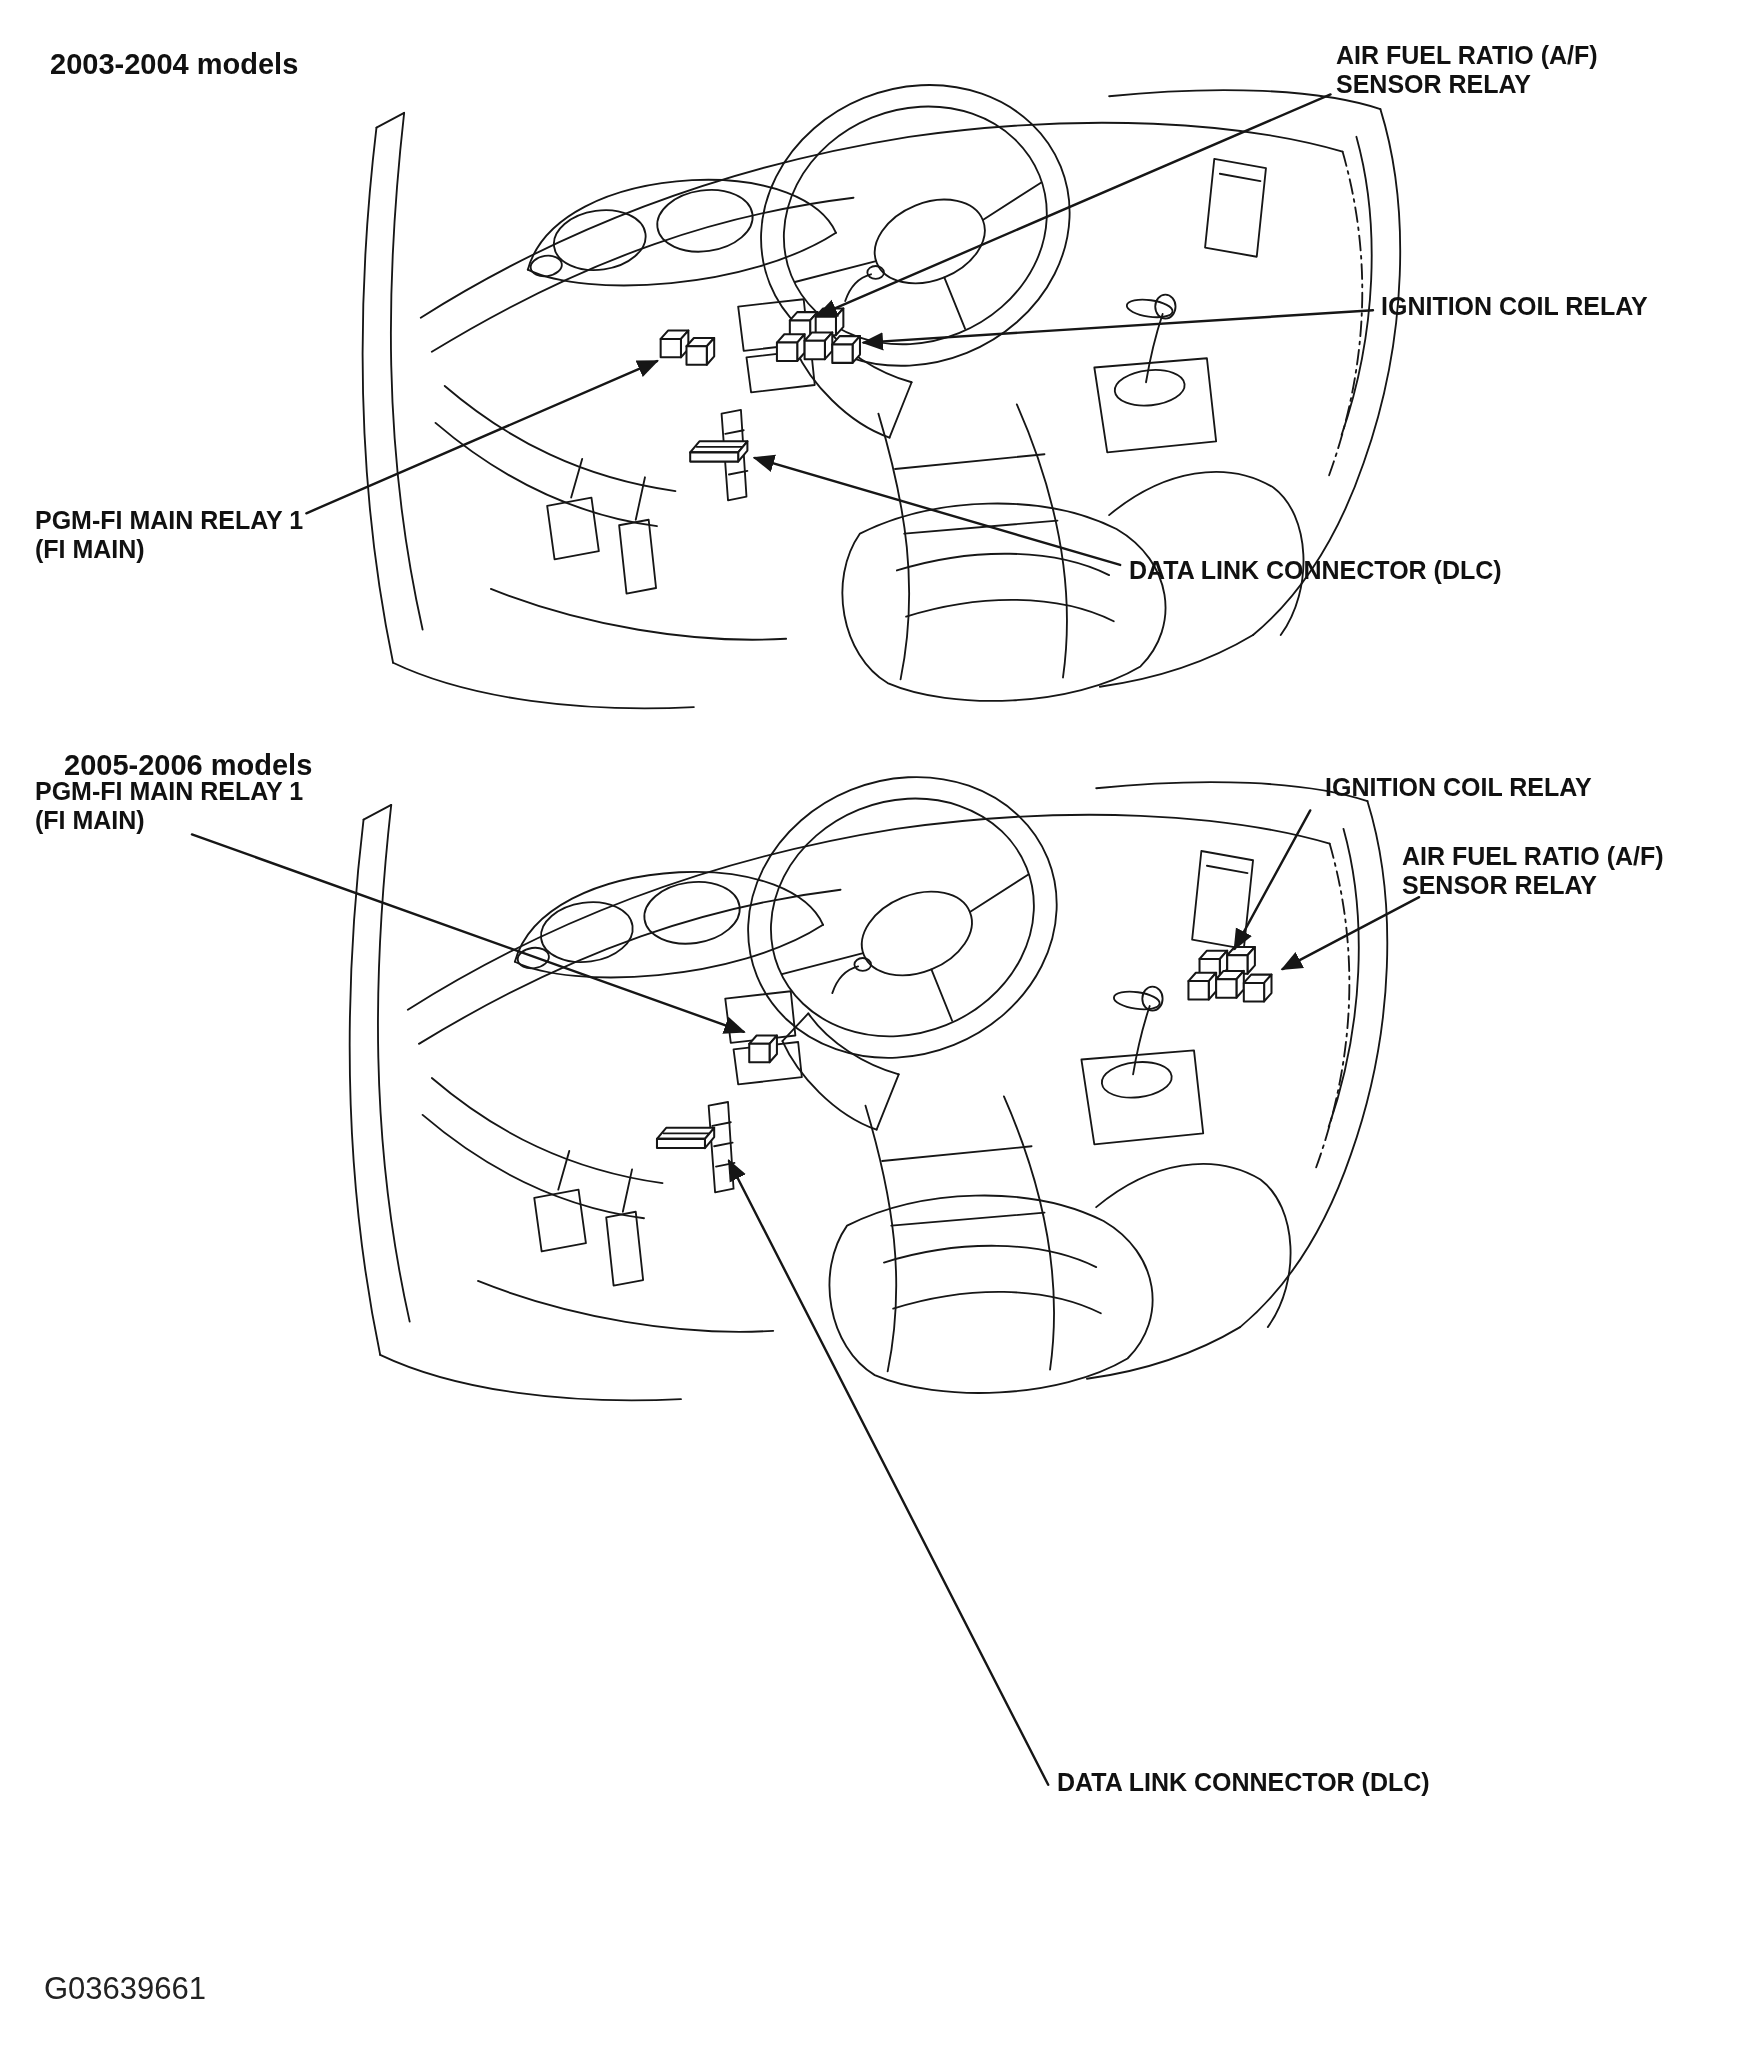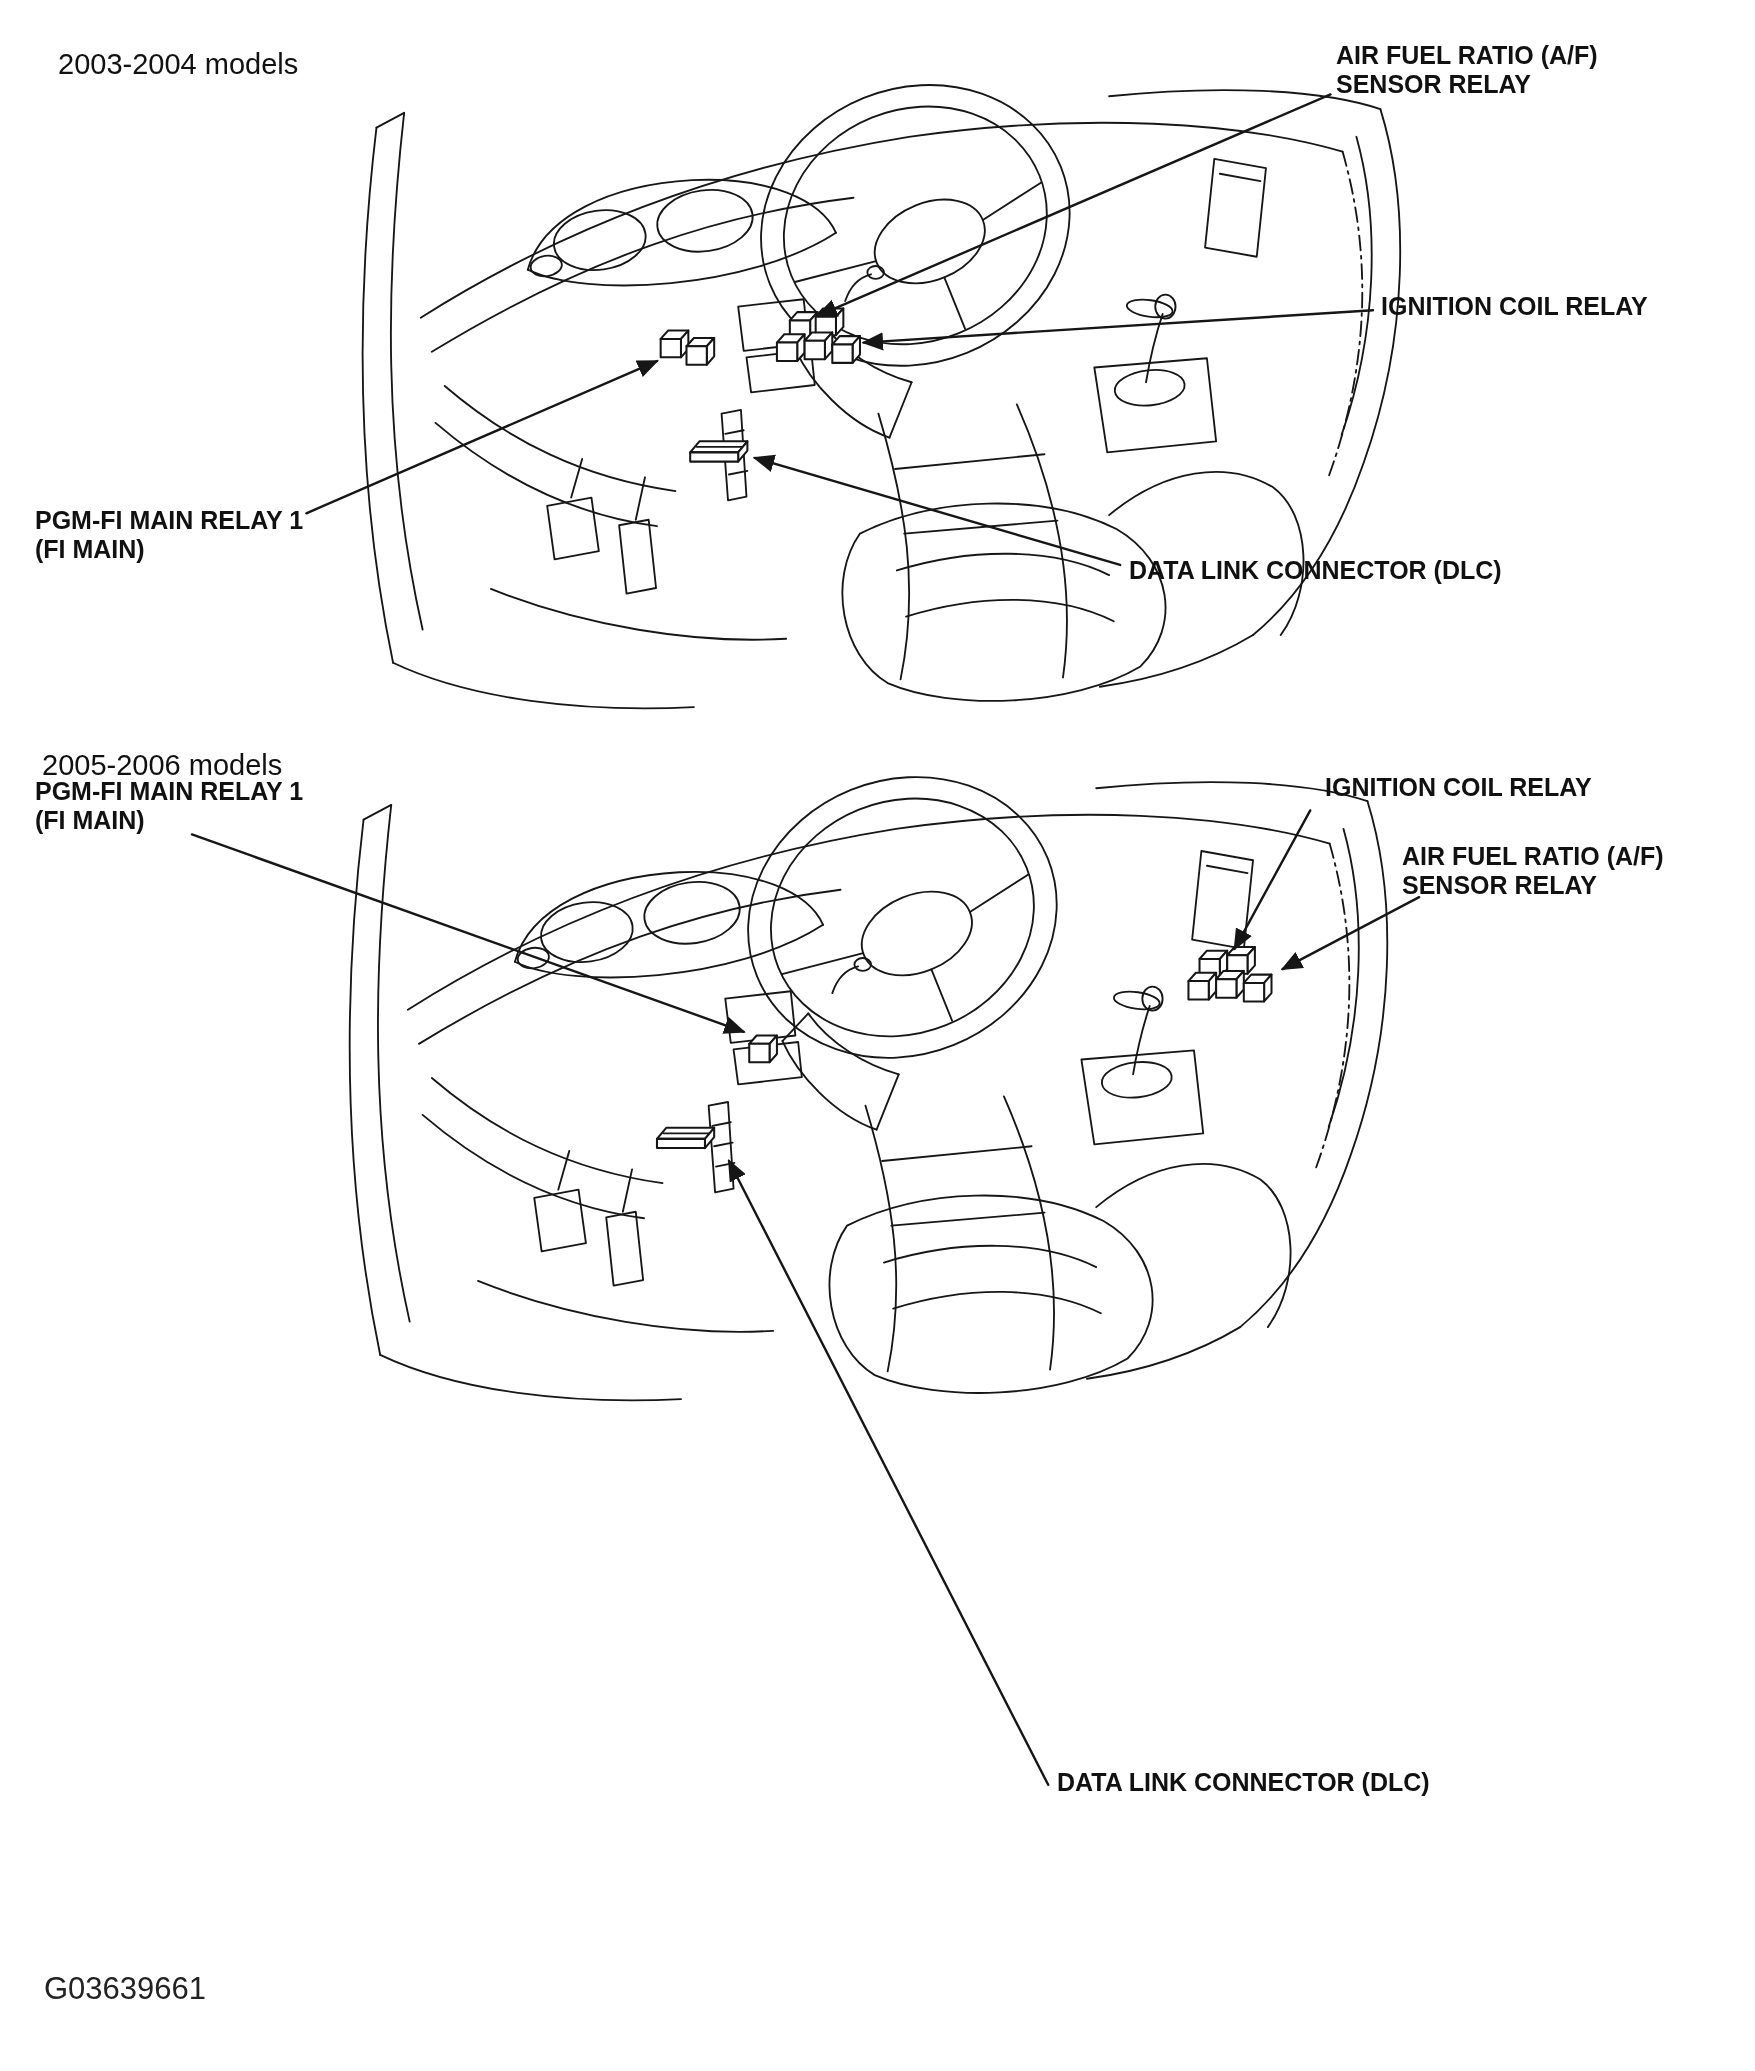--- a/index.html
+++ b/index.html
@@ -13,21 +13,21 @@
   }
   svg.art{position:absolute;left:0;top:0;z-index:1;}
   .art path,.art ellipse,.art line{
     fill:none;stroke:#161616;stroke-width:2;
     stroke-linecap:round;stroke-linejoin:round;
   }
   .art .solid{fill:#ffffff;stroke:#161616;stroke-width:2.2;}
   .art .arrow{stroke-width:2.6;marker-end:url(#ah);}
   .heading{
     position:absolute;z-index:2;
-    font-size:29px;font-weight:normal;white-space:nowrap;margin-left:8px;
+    font-size:29px;font-weight:bold;white-space:nowrap;
   }
   .callout{
     position:absolute;z-index:2;
     font-size:25px;font-weight:bold;line-height:1.15;white-space:nowrap;
   }
   .callout span{display:block;}
   .figcode{
     position:absolute;z-index:2;
     font-size:31px;font-weight:normal;color:#222;
   }
@@ -189,21 +189,21 @@
 
   <div class="callout" style="left:35px;top:506px">
     <span>PGM-FI MAIN RELAY 1</span>
     <span>(FI MAIN)</span>
   </div>
 
   <div class="callout" style="left:1129px;top:556px">
     <span>DATA LINK CONNECTOR (DLC)</span>
   </div>
 
-  <div class="heading" style="left:34px;top:749px">2005-2006 models</div>
+  <div class="heading" style="left:64px;top:749px">2005-2006 models</div>
 
   <div class="callout" style="left:35px;top:777px">
     <span>PGM-FI MAIN RELAY 1</span>
     <span>(FI MAIN)</span>
   </div>
 
   <div class="callout" style="left:1325px;top:773px">
     <span>IGNITION COIL RELAY</span>
   </div>
 

